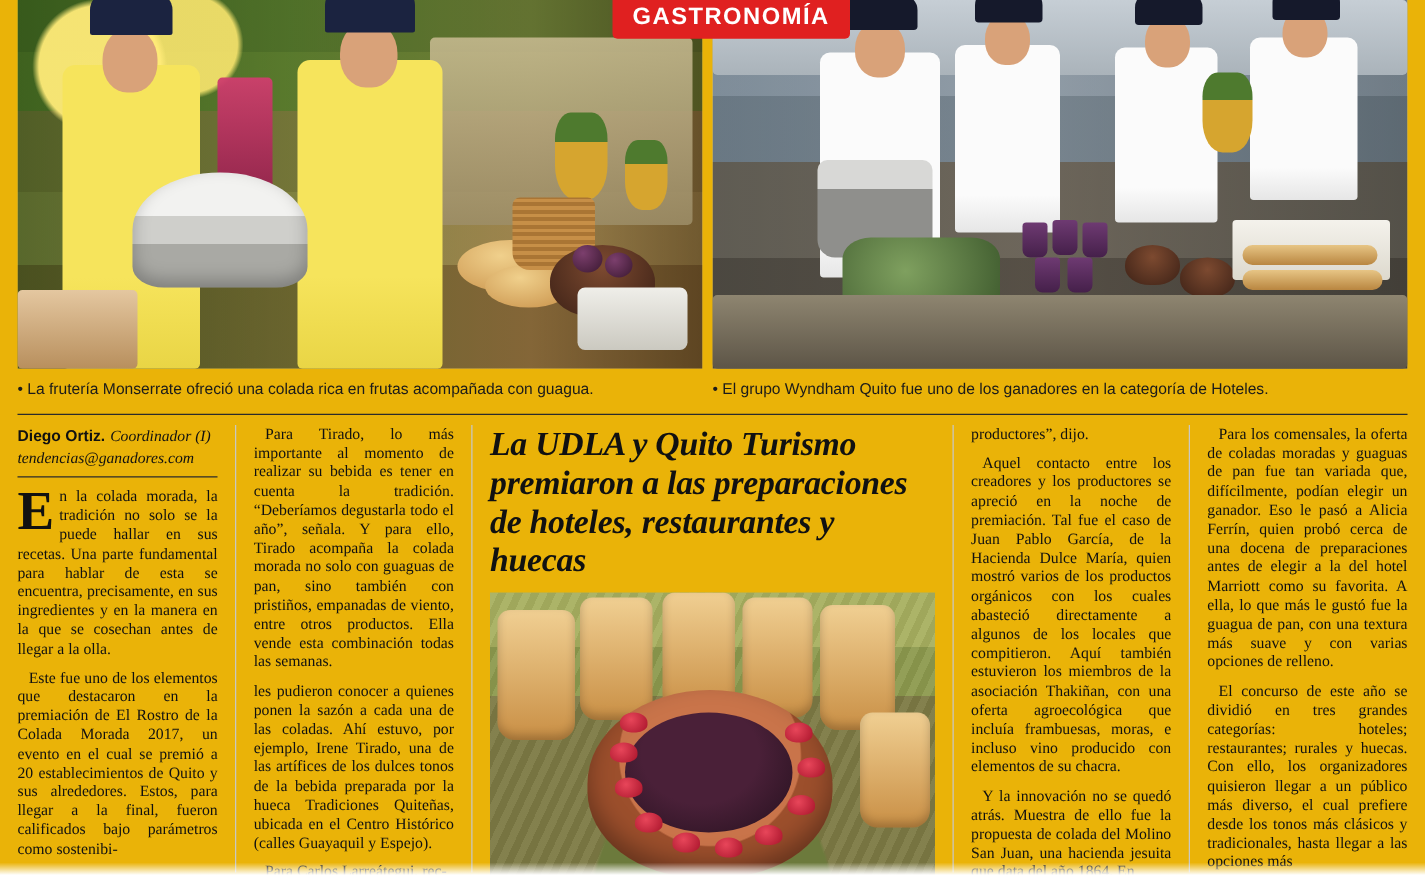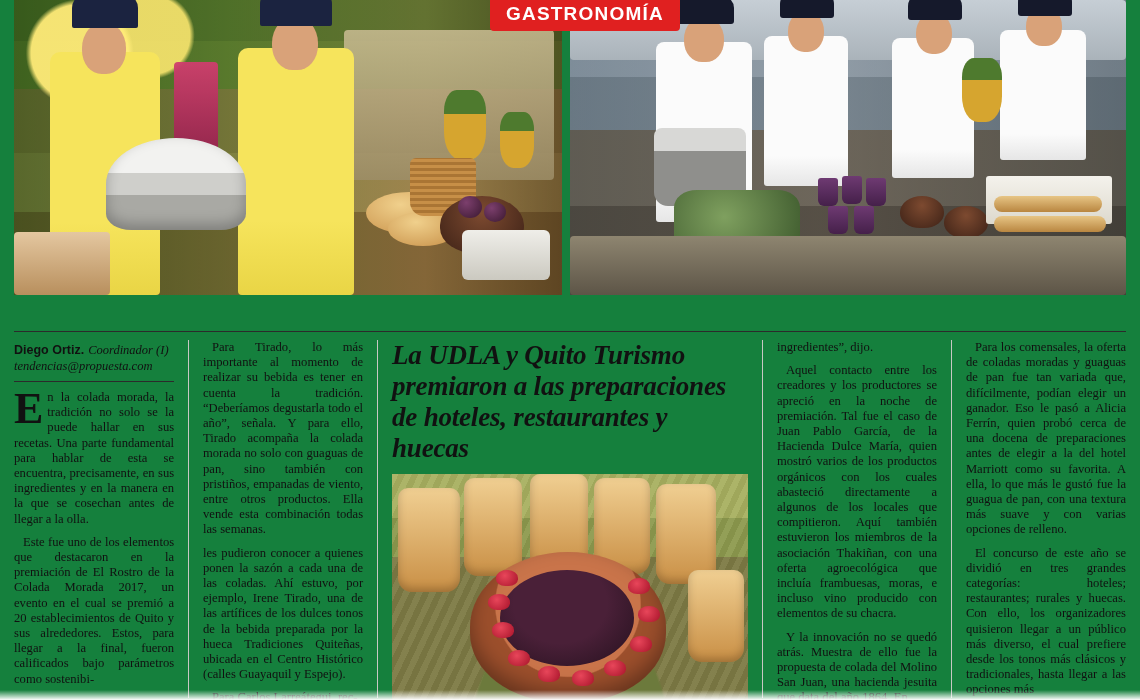--- a/index.html
+++ b/index.html
@@ -12,21 +12,21 @@
     height: 700px;
     font-family: "Liberation Serif", serif;
     color: #111;
     overflow: hidden;
     position: relative;
   }
   .page {
     position: relative;
     width: 1140px;
     height: 700px;
-    background: #15803d;
+    background: #eab308;
   }
 
   
   .photo-band {
     position: absolute;
     left: 14px;
     top: 0px;
     width: 1112px;
     height: 295px;
     display: flex;
@@ -383,30 +383,32 @@
       <div class="bread-long" style="left:424px;top:196px;width:108px;height:16px;"></div>
       <div class="bread-long" style="left:424px;top:216px;width:112px;height:16px;"></div>
       <div class="ph-left-obj" style="left:0px;top:236px;width:556px;height:59px;background:linear-gradient(to bottom,#8e8570,#5d5547);"></div>
       <div class="pineapple" style="left:392px;top:58px;width:40px;height:64px;"></div>
     </div>
 
     <div class="gastro-tag">GASTRONOMÍA</div>
   </div>
 
   <div class="captions">
+    <div class="caption caption-left">• La frutería Monserrate ofreció una colada rica en frutas acompañada con guagua.</div>
+    <div class="caption caption-right">• El grupo Wyndham Quito fue uno de los ganadores en la categoría de Hoteles.</div>
   </div>
   <div class="hrule hrule-top"></div>
 
   <div class="cols">
 
     <div class="col">
       <div>
         <span class="byline-name">Diego Ortiz.</span>
         <span class="byline-role">Coordinador (I)</span>
-        <span class="byline-mail">tendencias@propuesta.com</span>
+        <span class="byline-mail">tendencias@ganadores.com</span>
       </div>
       <div class="byline-rule"></div>
       <p class="body dropcap-para noindent"><span class="dropcap">E</span><span>n la colada morada, la tradición no solo se la puede hallar en sus recetas. Una parte fundamental para hablar de esta se encuentra, precisamente, en sus ingredientes y en la manera en la que se cosechan antes de llegar a la olla.</span></p>
       <p class="body indent">Este fue uno de los elementos que destacaron en la premiación de El Rostro de la Colada Morada 2017, un evento en el cual se premió a 20 establecimientos de Quito y sus alrededores. Estos, para llegar a la final, fueron calificados bajo parámetros como sostenibi-</p>
     </div>
 
     <div class="col-sep"></div>
 
     <div class="col">
       <p class="body indent">Para Tirado, lo más importante al momento de realizar su bebida es tener en cuenta la tradición. “Deberíamos degustarla todo el año”, señala. Y para ello, Tirado acompaña la colada morada no solo con guaguas de pan, sino también con pristiños, empanadas de viento, entre otros productos. Ella vende esta combinación todas las semanas.</p>
@@ -437,21 +439,21 @@
         <div class="mp-straw" style="left:238px;top:162px;"></div>
         <div class="mp-straw" style="left:246px;top:132px;"></div>
         <div class="mp-straw" style="left:236px;top:104px;"></div>
         <div class="mp-straw" style="left:104px;top:96px;"></div>
       </div>
     </div>
 
     <div class="col-sep"></div>
 
     <div class="col">
-      <p class="body noindent">ingredientes”, dijo.</p>
+      <p class="body noindent">productores”, dijo.</p>
       <p class="body indent">Aquel contacto entre los creadores y los productores se apreció en la noche de premiación. Tal fue el caso de Juan Pablo García, de la Hacienda Dulce María, quien mostró varios de los productos orgánicos con los cuales abasteció directamente a algunos de los locales que compitieron. Aquí también estuvieron los miembros de la asociación Thakiñan, con una oferta agroecológica que incluía frambuesas, moras, e incluso vino producido con elementos de su chacra.</p>
       <p class="body indent">Y la innovación no se quedó atrás. Muestra de ello fue la propuesta de colada del Molino San Juan, una hacienda jesuita que data del año 1864. En</p>
     </div>
 
     <div class="col-sep"></div>
 
     <div class="col">
       <p class="body indent">Para los comensales, la oferta de coladas moradas y guaguas de pan fue tan variada que, difícilmente, podían elegir un ganador. Eso le pasó a Alicia Ferrín, quien probó cerca de una docena de preparaciones antes de elegir a la del hotel Marriott como su favorita. A ella, lo que más le gustó fue la guagua de pan, con una textura más suave y con varias opciones de relleno.</p>
       <p class="body indent">El concurso de este año se dividió en tres grandes categorías: hoteles; restaurantes; rurales y huecas. Con ello, los organizadores quisieron llegar a un público más diverso, el cual prefiere desde los tonos más clásicos y tradicionales, hasta llegar a las opciones más</p>
     </div>

